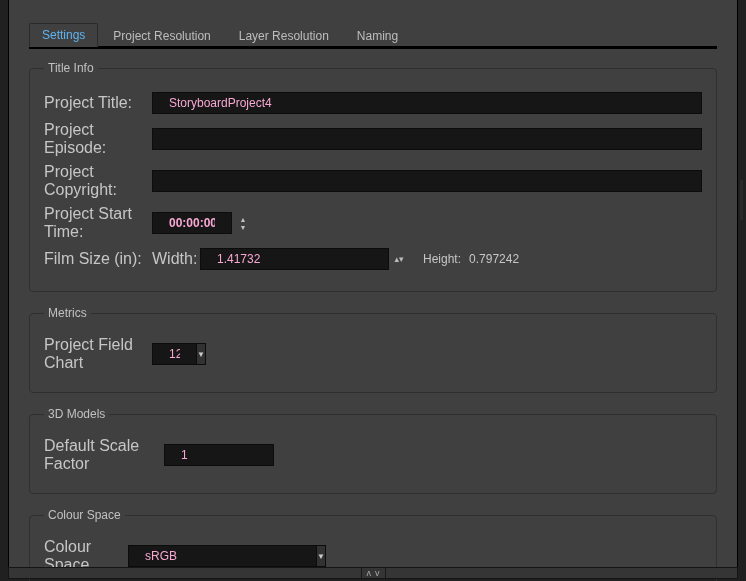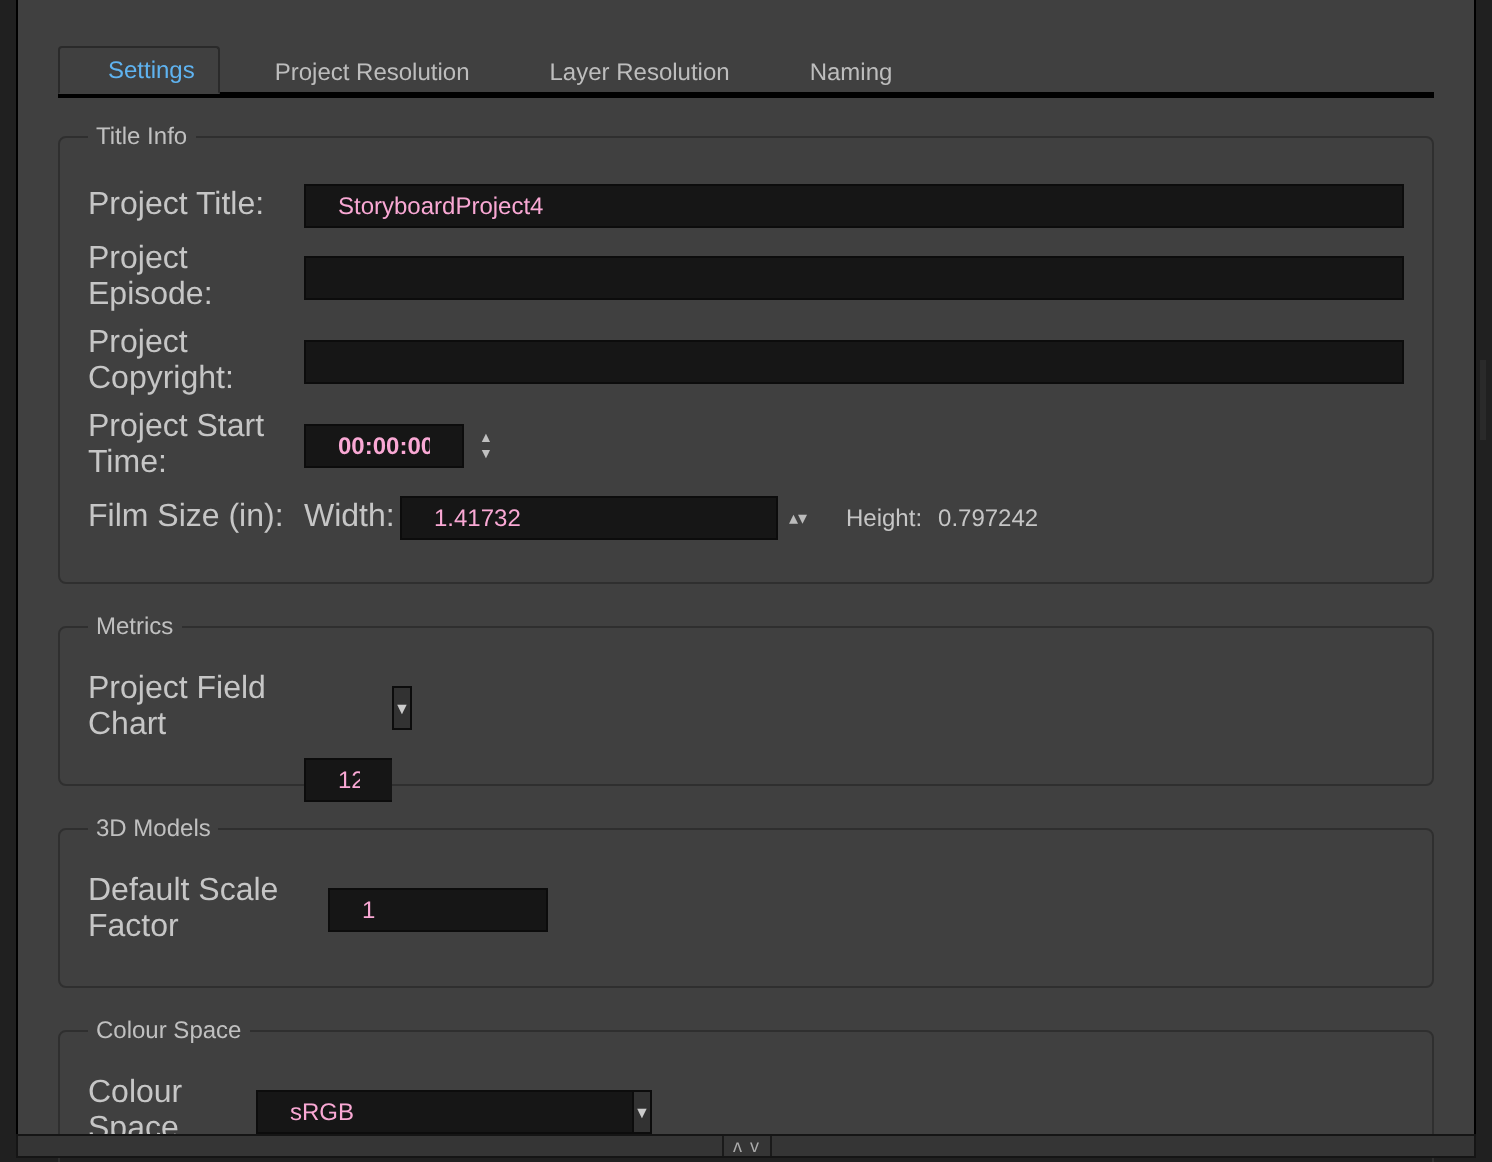--- a/index.html
+++ b/index.html
@@ -22,21 +22,21 @@
     display: flex;
     flex-direction: column;
   }
   .tabbar {
     display: flex;
     align-items: flex-end;
     margin: 24px 0 0 20px;
     height: 22px;
   }
   .tab {
-    padding: 4px 12px 4px 24px;
+    padding: 4px 12px 4px 12px;
     color: #bdbdbd;
     border: 1px solid transparent;
     border-bottom: none;
     cursor: pointer;
     margin-right: 2px;
     position: relative;
     top: 1px;
   }
   .tab.active {
     color: #5fb3f0;
@@ -207,21 +207,21 @@
         <div class="midlabel">Height:</div>
         <div class="static">0.797242</div>
       </div>
     </fieldset>
 
     <fieldset class="group">
       <legend>Metrics</legend>
       <div class="row">
         <div class="lbl">Project Field Chart</div>
         <div class="combo" style="width:44px">
-          <input class="text" style="flex: 0 0 24px; width: 44px; margin-top: 36px;" type="text" value="12">
+          <input class="text" style="flex: 0 0 24px; width: 44px;" type="text" value="12">
           <div class="drop">▼</div>
         </div>
       </div>
     </fieldset>
 
     <fieldset class="group">
       <legend>3D Models</legend>
       <div class="row">
         <div class="lbl" style="width:120px">Default Scale Factor</div>
         <input class="text med" type="text" value="1" style="">

